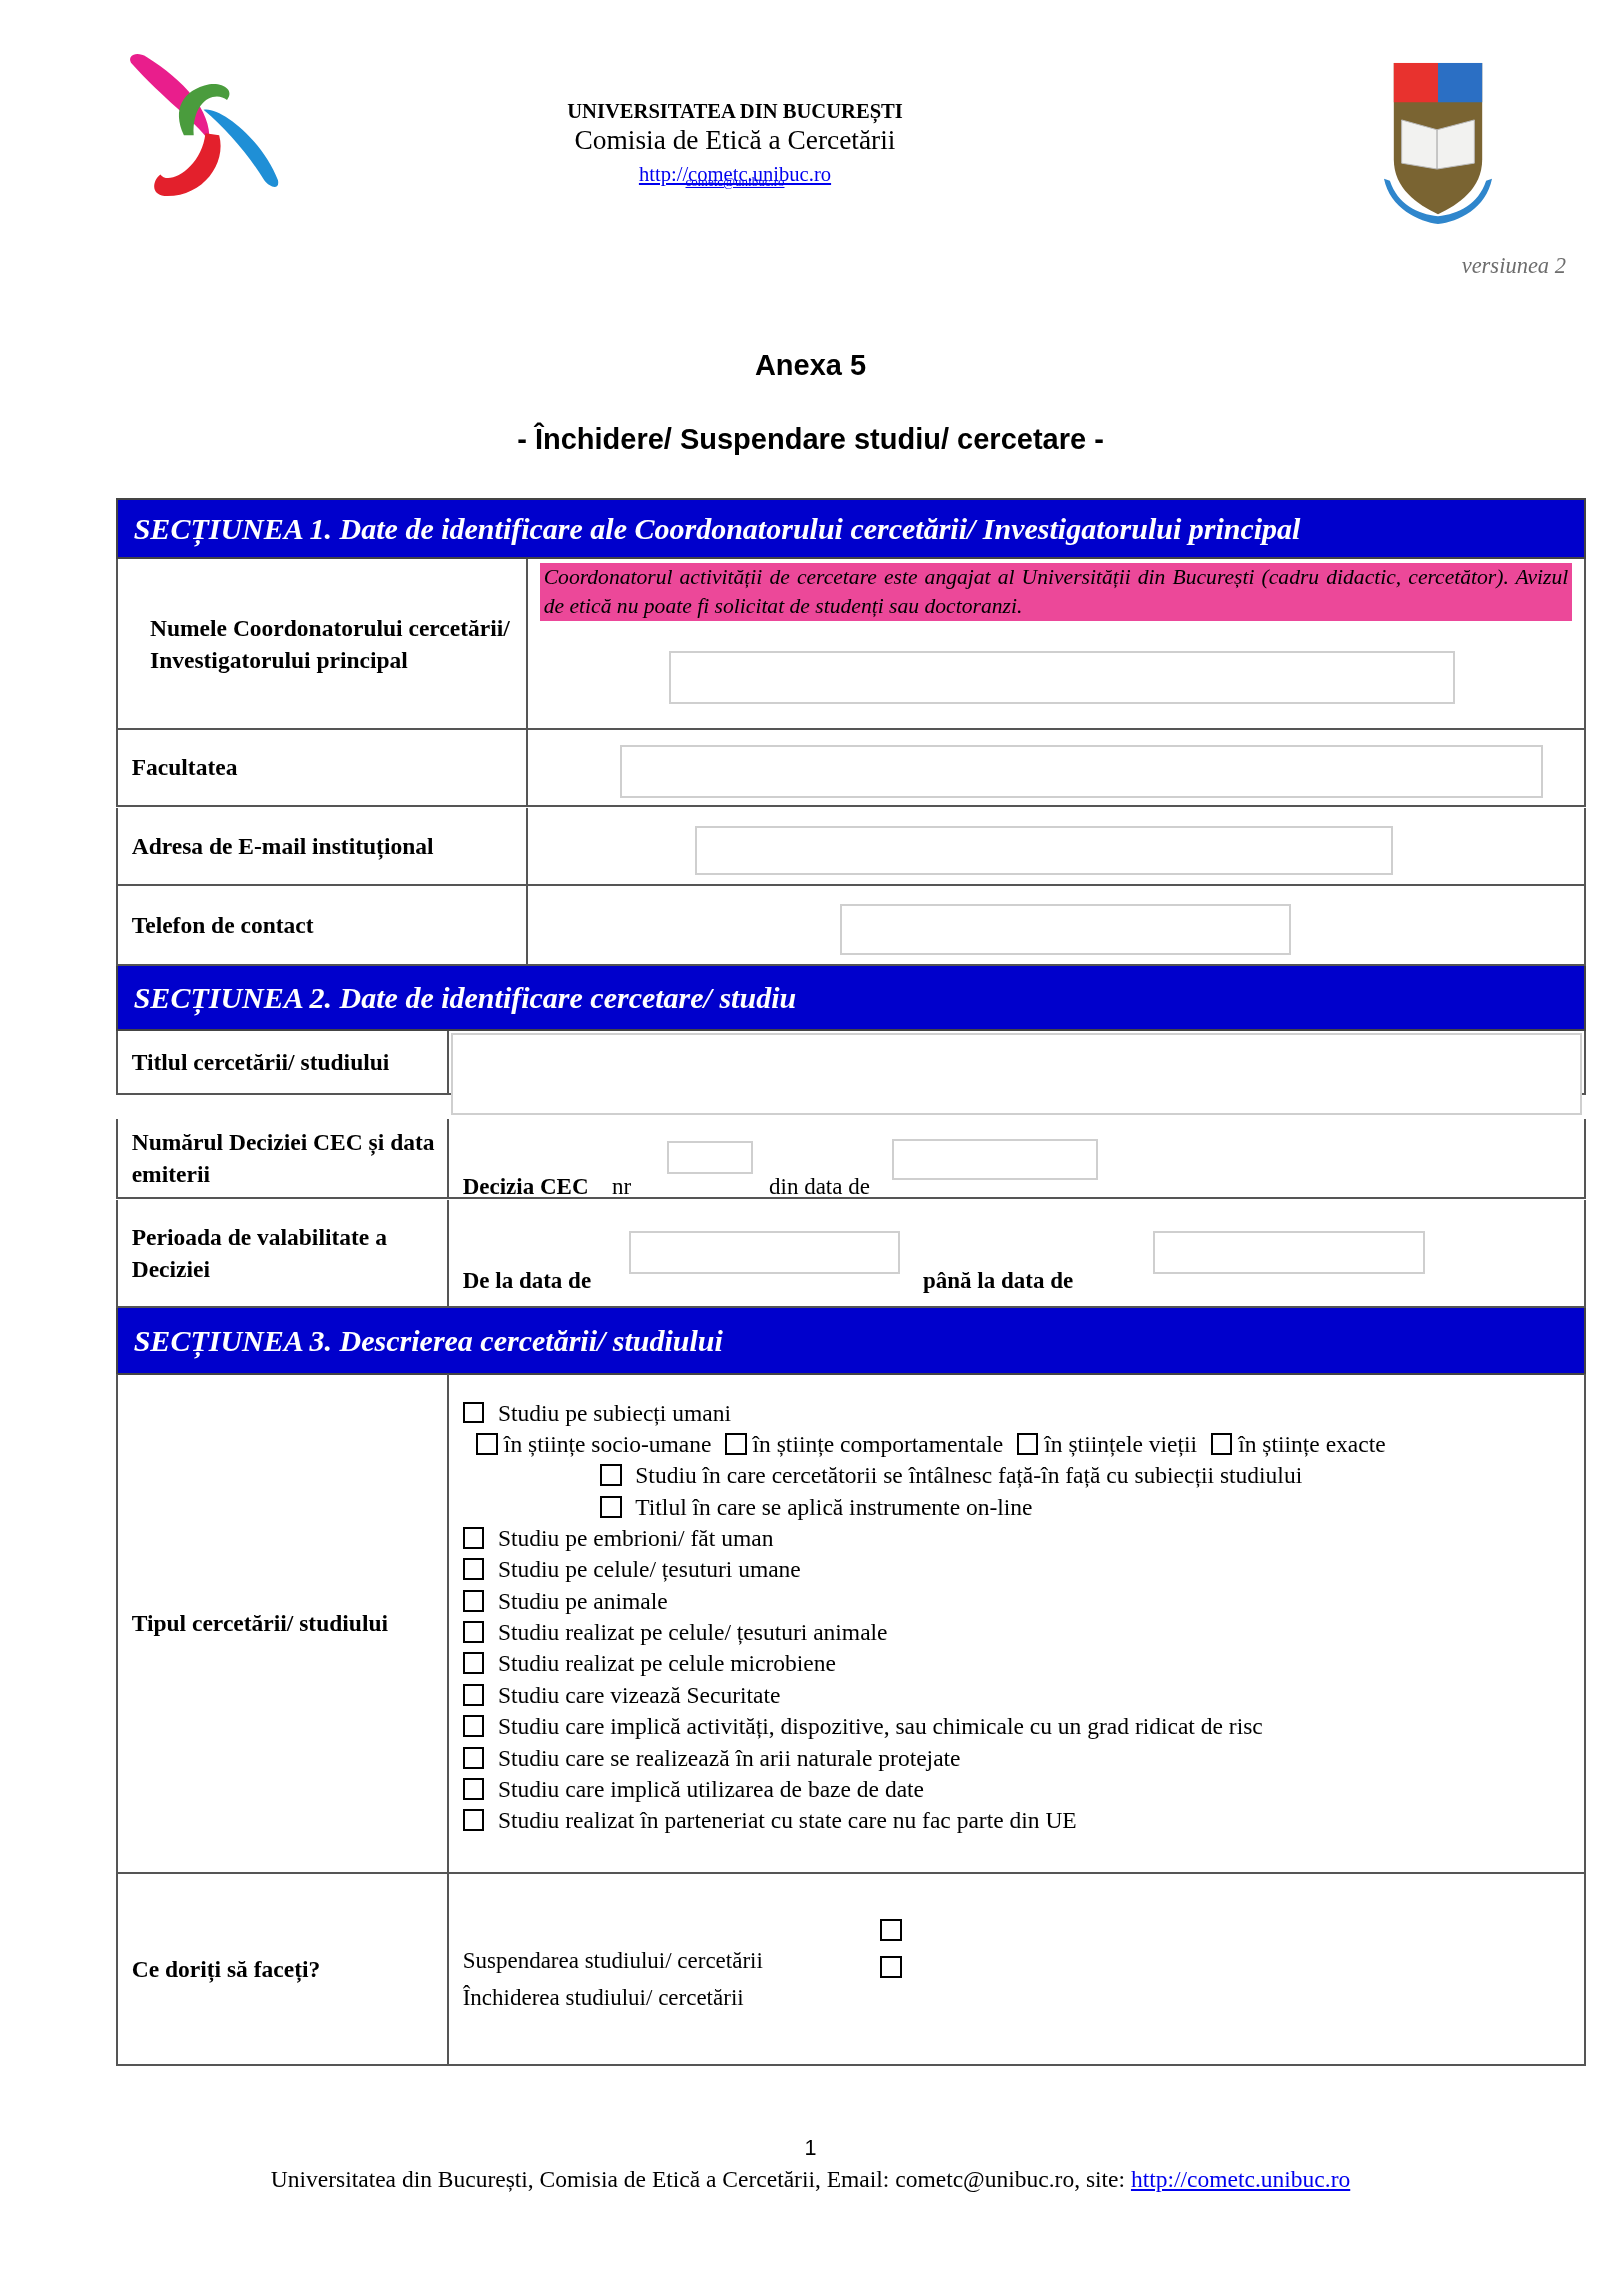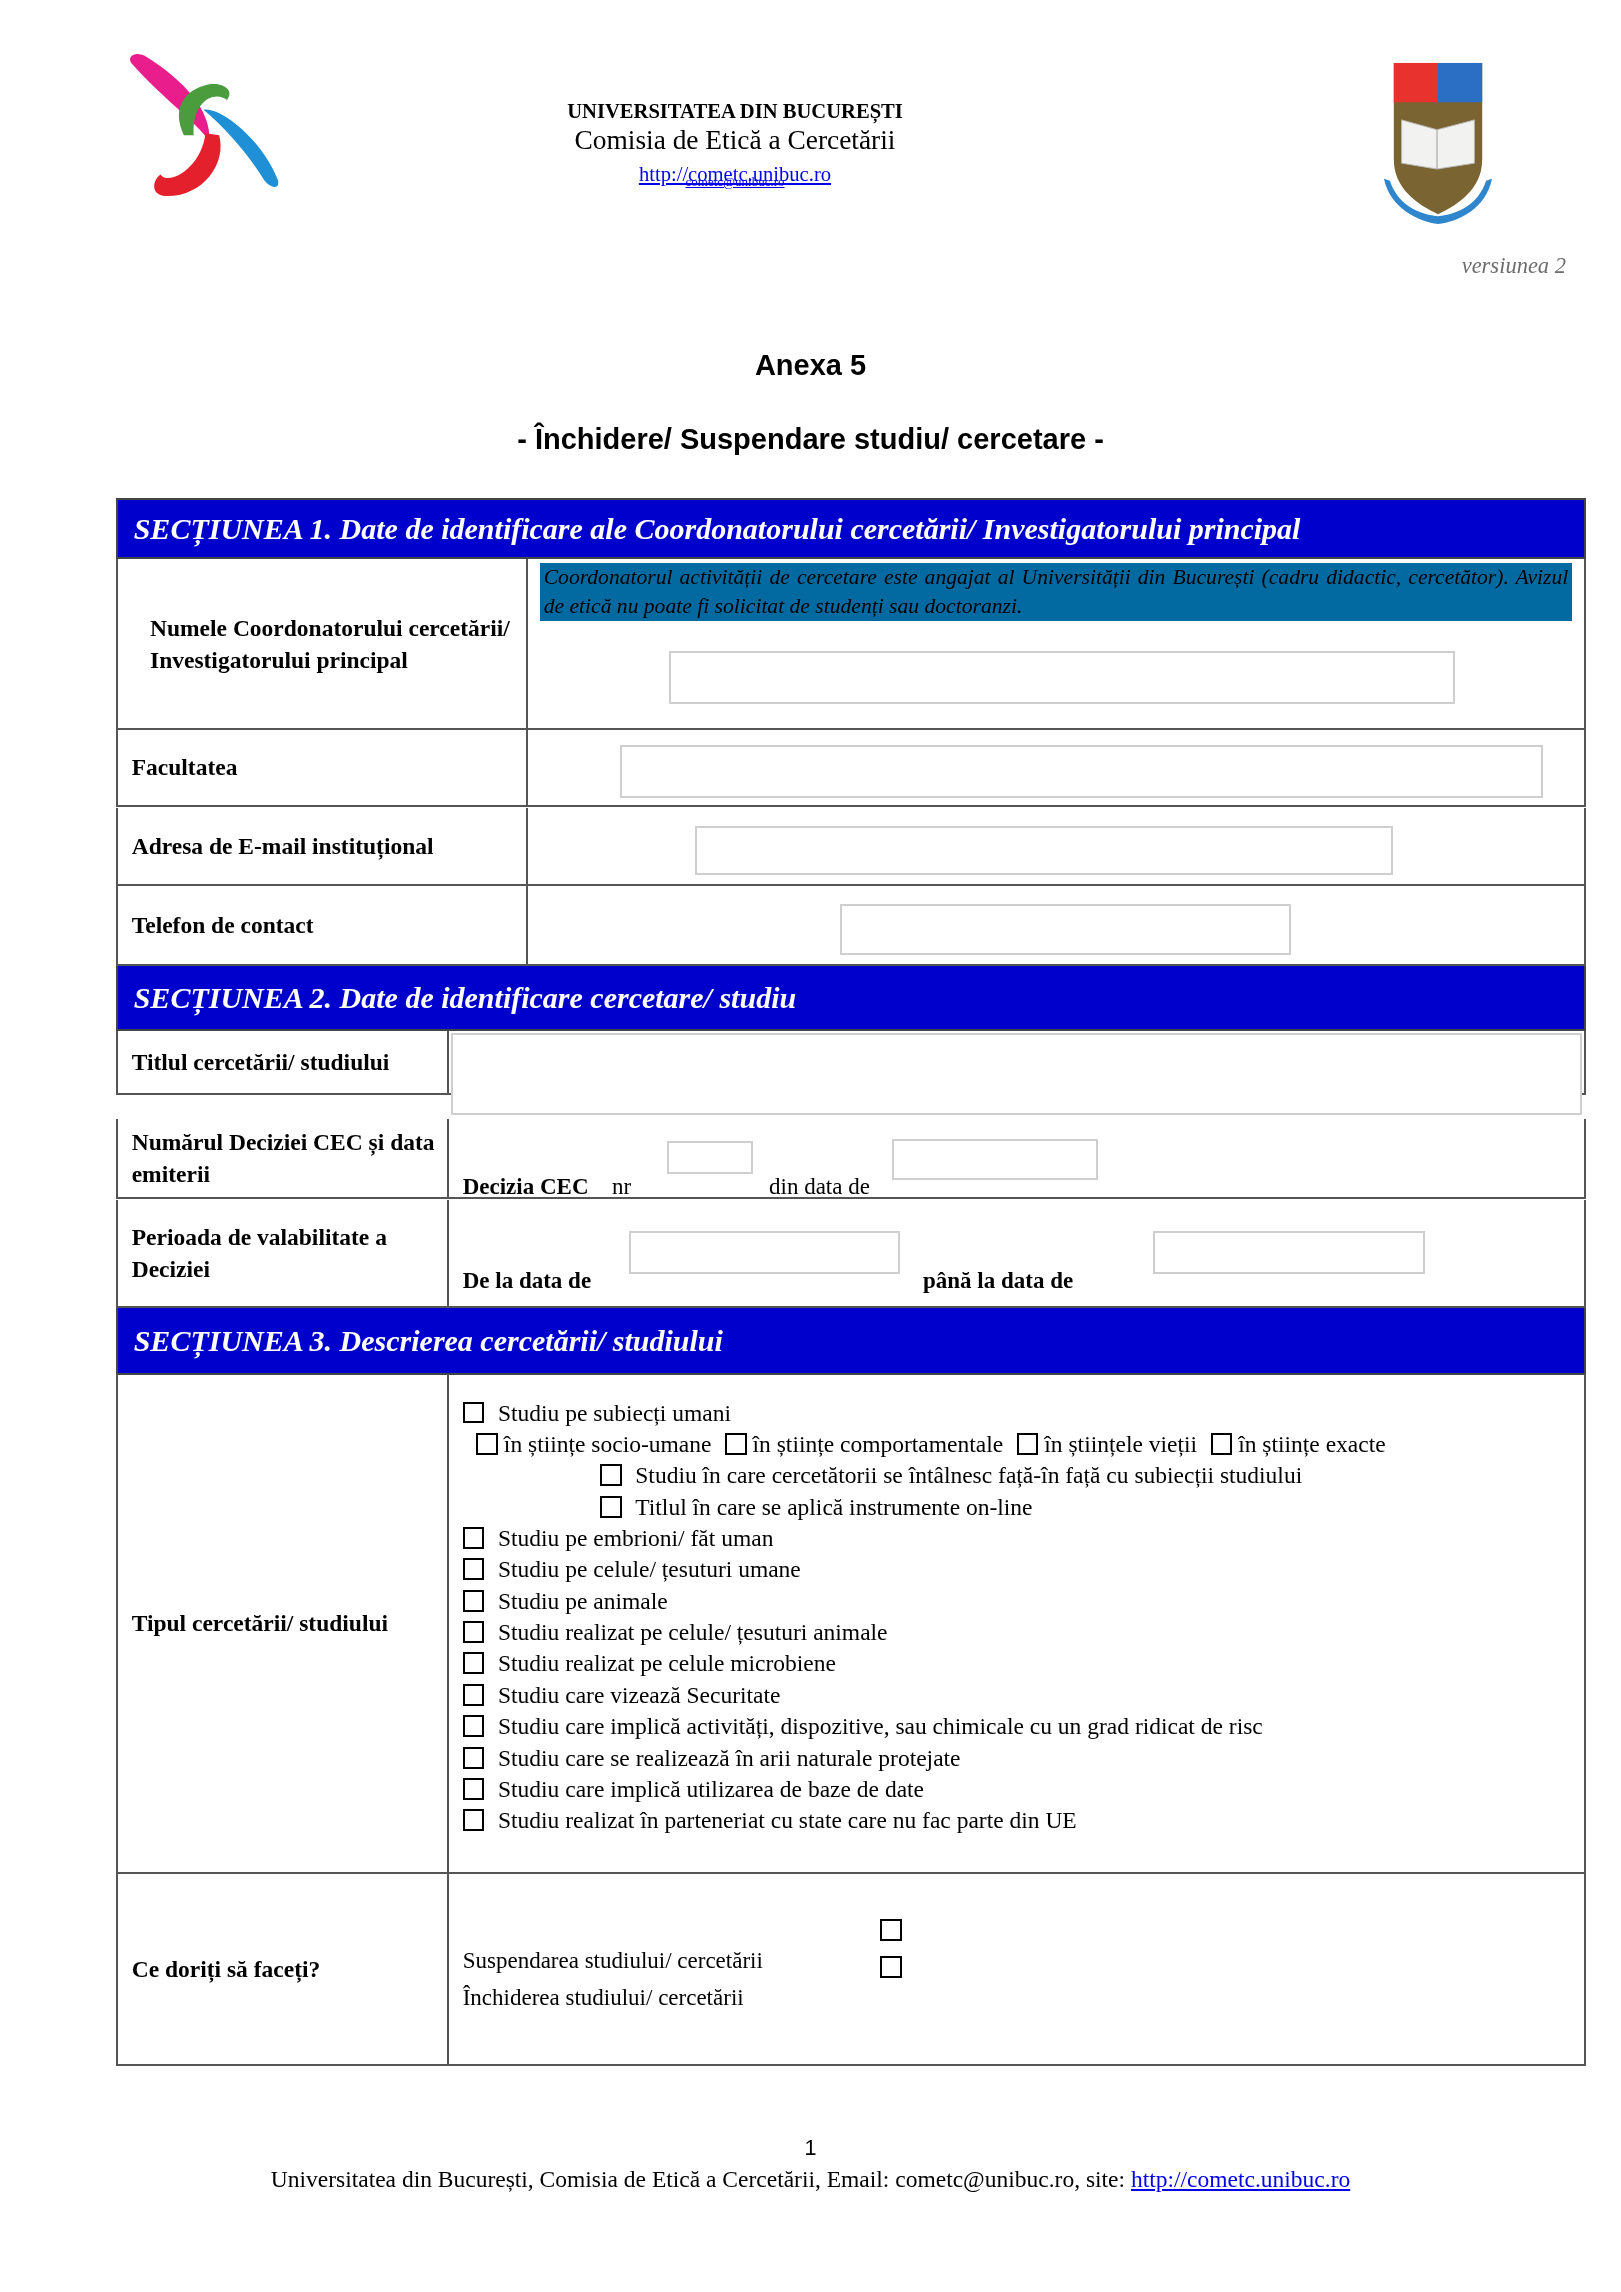--- a/index.html
+++ b/index.html
@@ -35,21 +35,21 @@
     position: absolute; left: 0; top: 0; bottom: 0; box-sizing: border-box;
     border-right: 2px solid #555; padding-left: 13.7px; display: flex; align-items: center;
     font-weight: bold; font-size: 23.5px; line-height: 32px;
   }
   .cell { position: absolute; top: 0; bottom: 0; right: 0; }
   .field {
     position: absolute; box-sizing: border-box; background: #fff;
     border: 2px solid #cfcfcf; border-top-width: 2.9px; border-bottom-width: 2.9px;
   }
   .note {
-    position: absolute; left: 11.8px; right: 11.8px; top: 3.9px; background: #0369a1;
+    position: absolute; left: 11.8px; right: 11.8px; top: 3.9px; background: #ec4899;
     font-style: italic; font-size: 21.6px; line-height: 29px; text-align: justify; padding: 0 3.9px;
     text-align-last: left;
   }
   .inl { position: absolute; font-size: 23px; white-space: nowrap; margin-top: 31px; }
   .b { font-weight: bold; }
   .cb {
     display: inline-block; width: 21.6px; height: 21.6px; box-sizing: border-box;
     border: 2px solid #000; border-bottom-width: 2.9px; vertical-align: -2.9px; background: #fff;
   }
   .chk-line { position: absolute; font-size: 23.5px; white-space: nowrap; line-height: 31px; }

